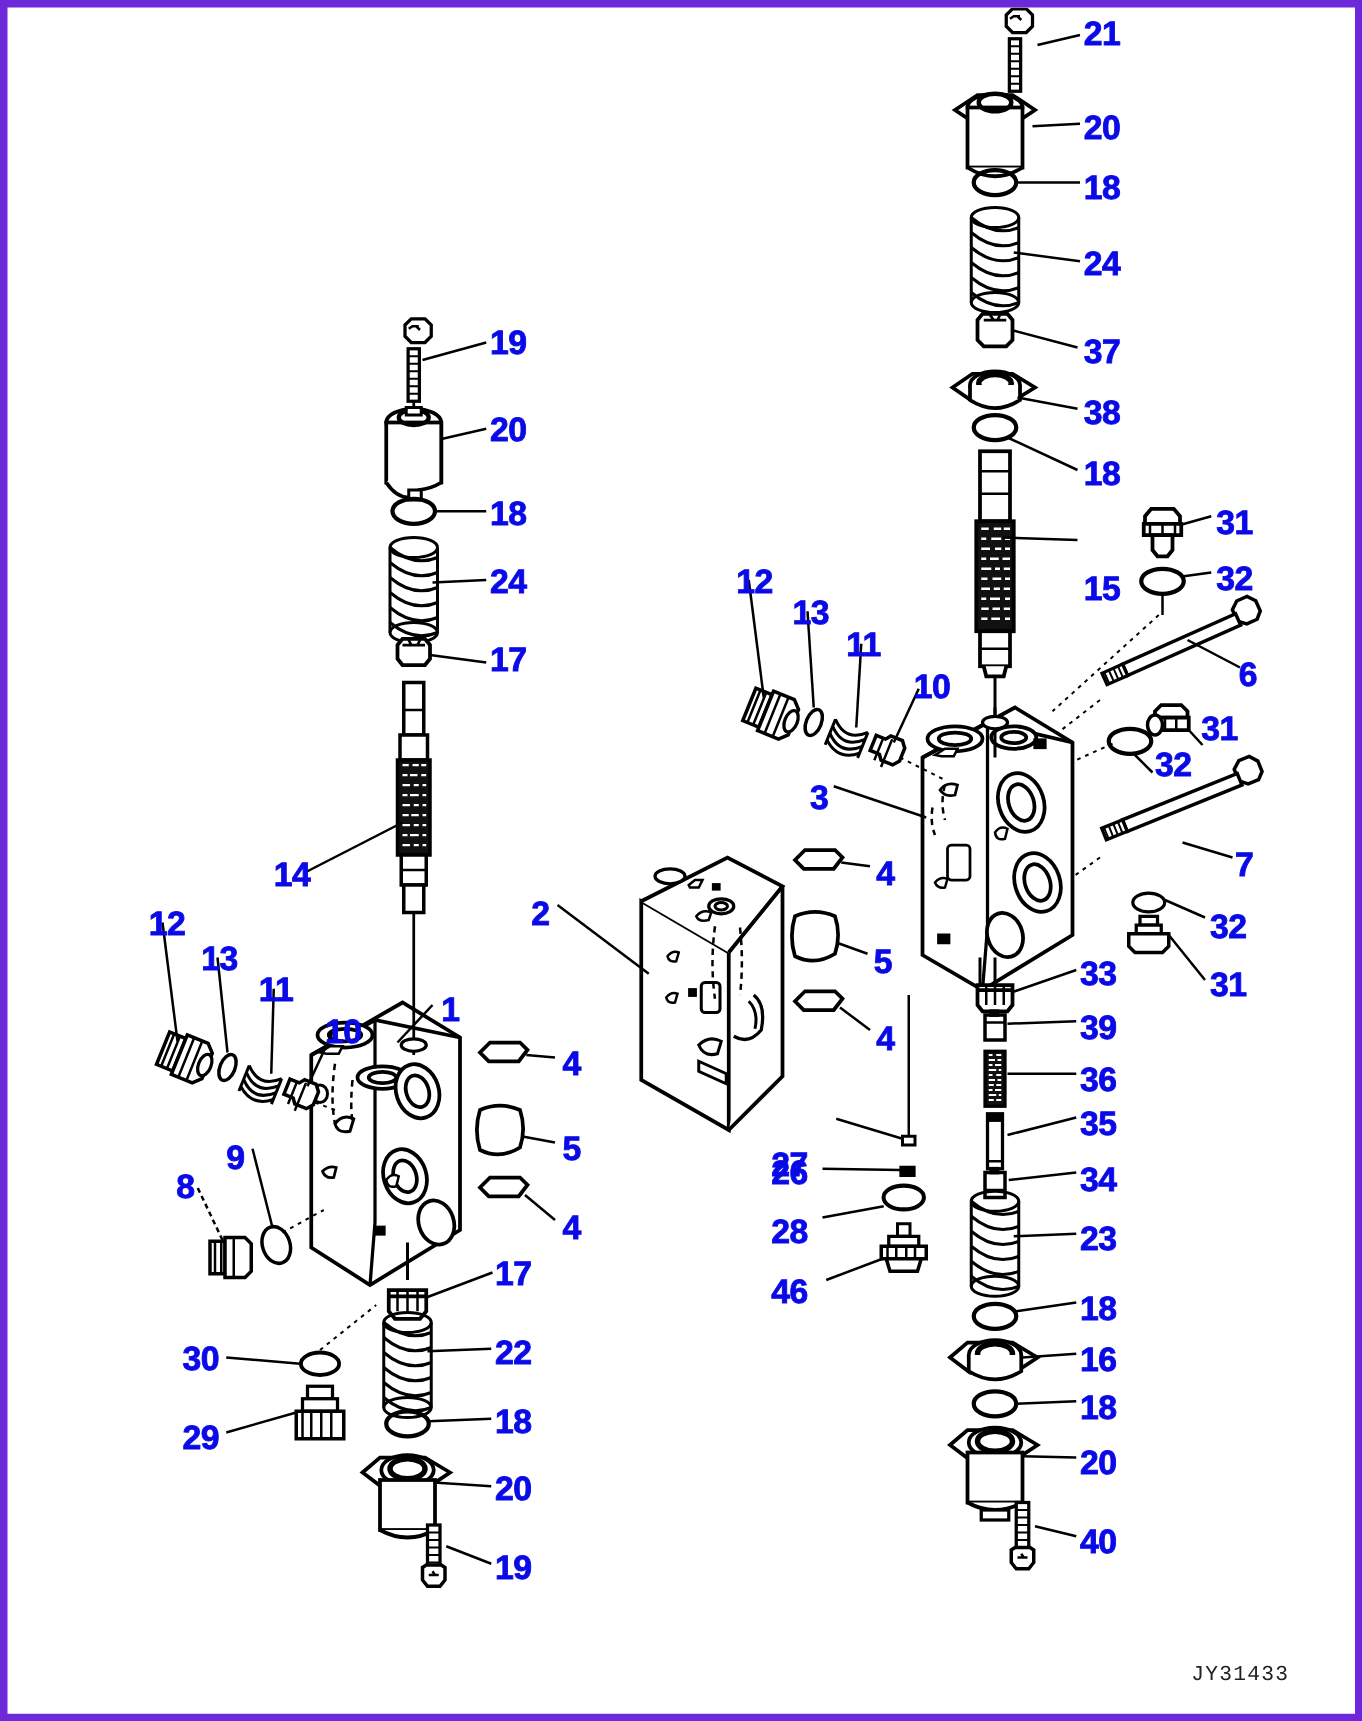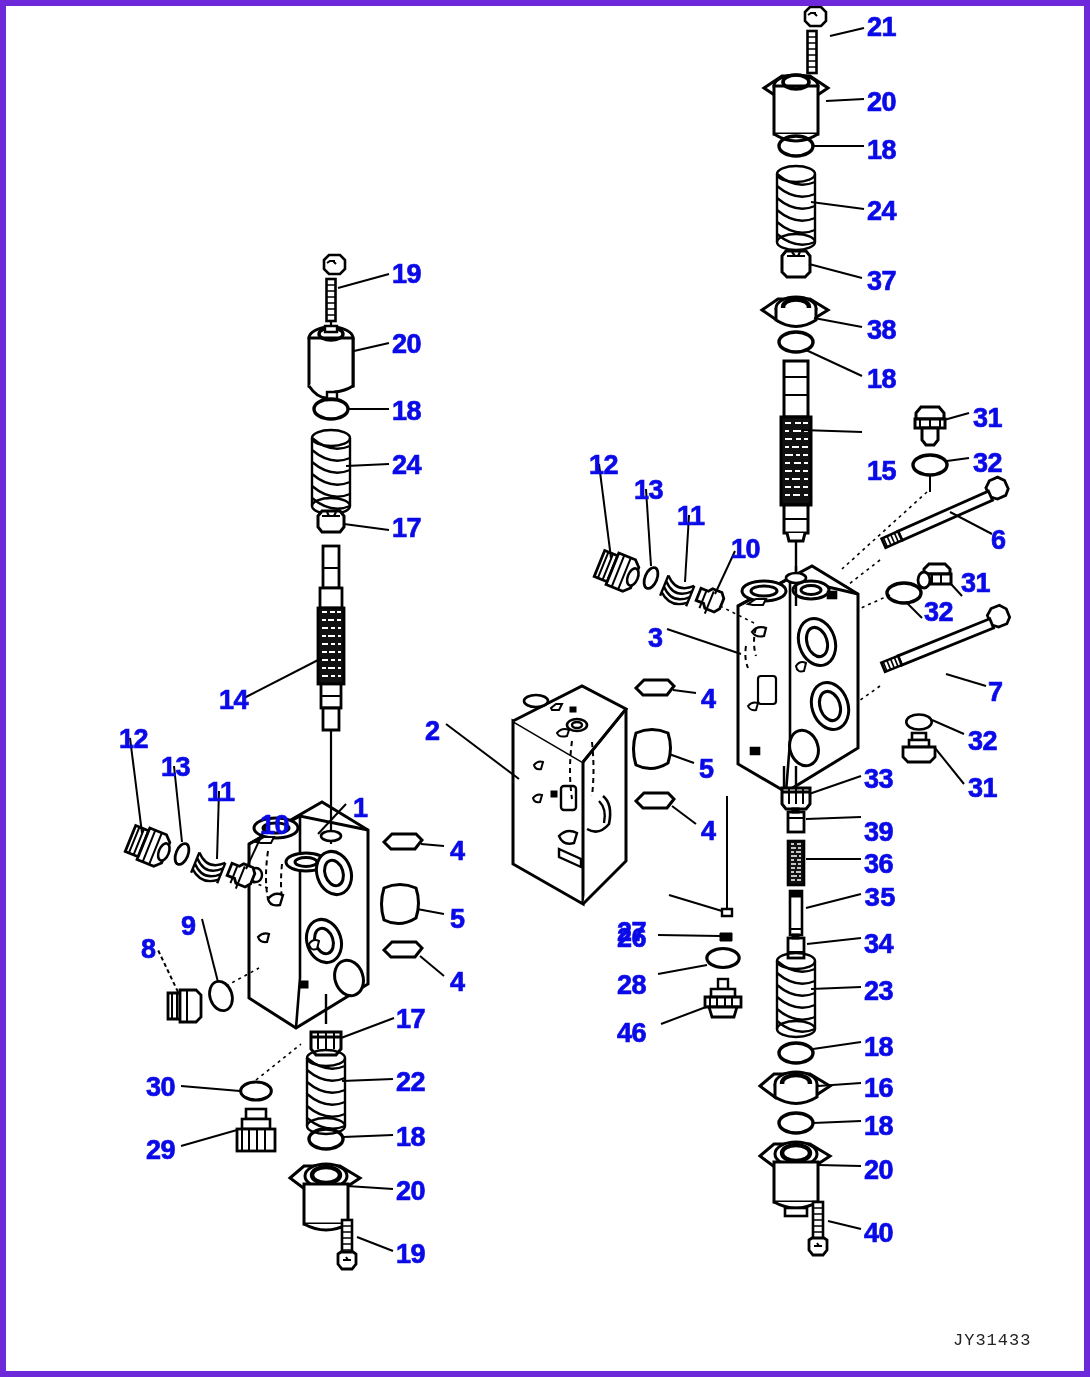--- a/index.html
+++ b/index.html
@@ -554,23 +554,23 @@
       <div class="lbl" style="left: 982px; top: 673px;">7</div>
       <div class="lbl" style="left: 583px; top: 446px;">12</div>
       <div class="lbl" style="left: 628px; top: 471px;">13</div>
       <div class="lbl" style="left: 671px; top: 497px;">11</div>
       <div class="lbl" style="left: 725px; top: 530px;">10</div>
       <div class="lbl" style="left: 642px; top: 619px;">3</div>
       <div class="lbl" style="left: 695px; top: 680px;">4</div>
       <div class="lbl" style="left: 693px; top: 750px;">5</div>
       <div class="lbl" style="left: 695px; top: 812px;">4</div>
       <div class="lbl" style="left: 858px; top: 760px;">33</div>
-      <div class="lbl" style="left: 858px; top: 803px; margin-top: 10px;">39</div>
+      <div class="lbl" style="left: 858px; top: 803px;">39</div>
       <div class="lbl" style="left: 858px; top: 845px;">36</div>
-      <div class="lbl" style="left: 858px; top: 880px; font-family: Liberation Mono, monospace;">35</div>
+      <div class="lbl" style="left: 858px; top: 880px;">35</div>
       <div class="lbl" style="left: 858px; top: 925px;">34</div>
       <div class="lbl" style="left: 962px; top: 722px;">32</div>
       <div class="lbl" style="left: 962px; top: 769px;">31</div>
       <div class="lbl" style="left: 858px; top: 972px; text-align: center;">23</div>
       <div class="lbl" style="left: 858px; top: 1028px;">18</div>
       <div class="lbl" style="left: 858px; top: 1069px;">16</div>
       <div class="lbl" style="left: 858px; top: 1107px;">18</div>
       <div class="lbl" style="left: 858px; top: 1151px;">20</div>
       <div class="lbl" style="left: 858px; top: 1214px;">40</div>
       <div class="lbl" style="left: 611px; top: 913px;">27</div>

